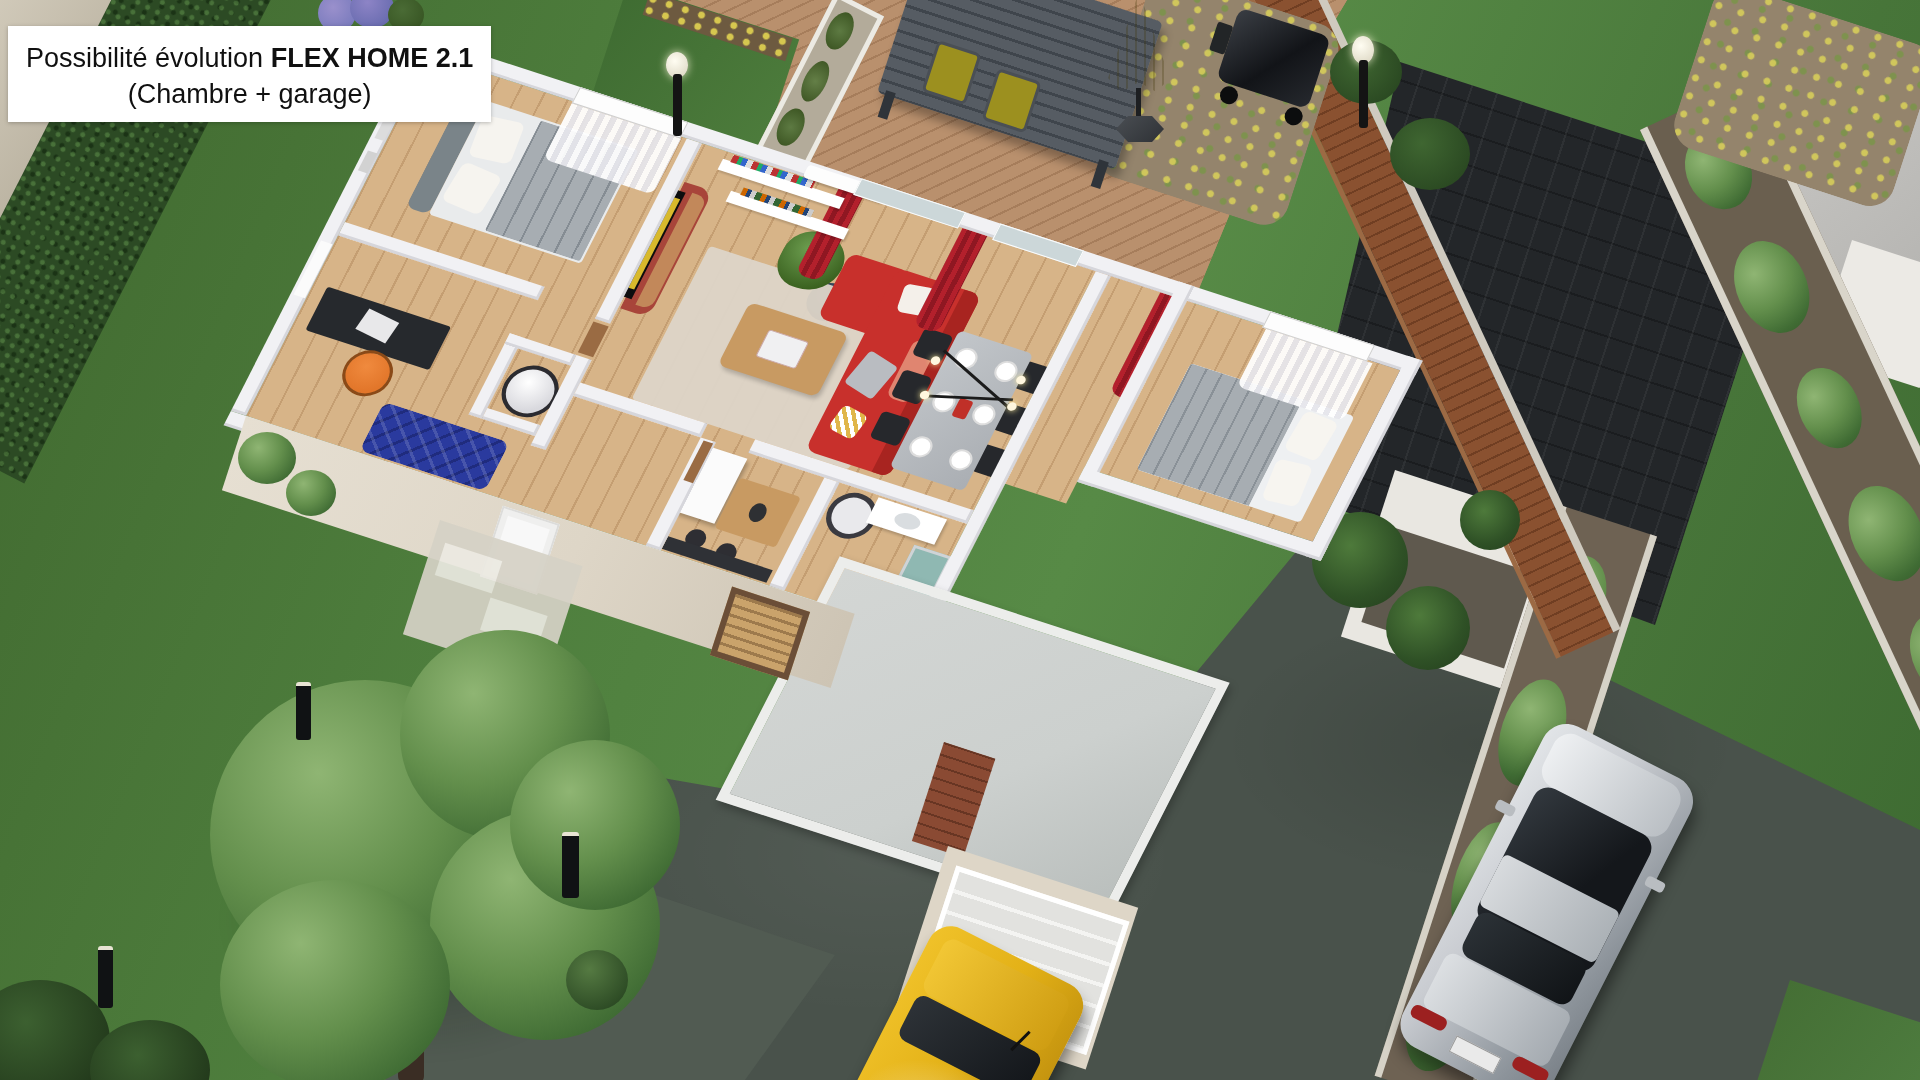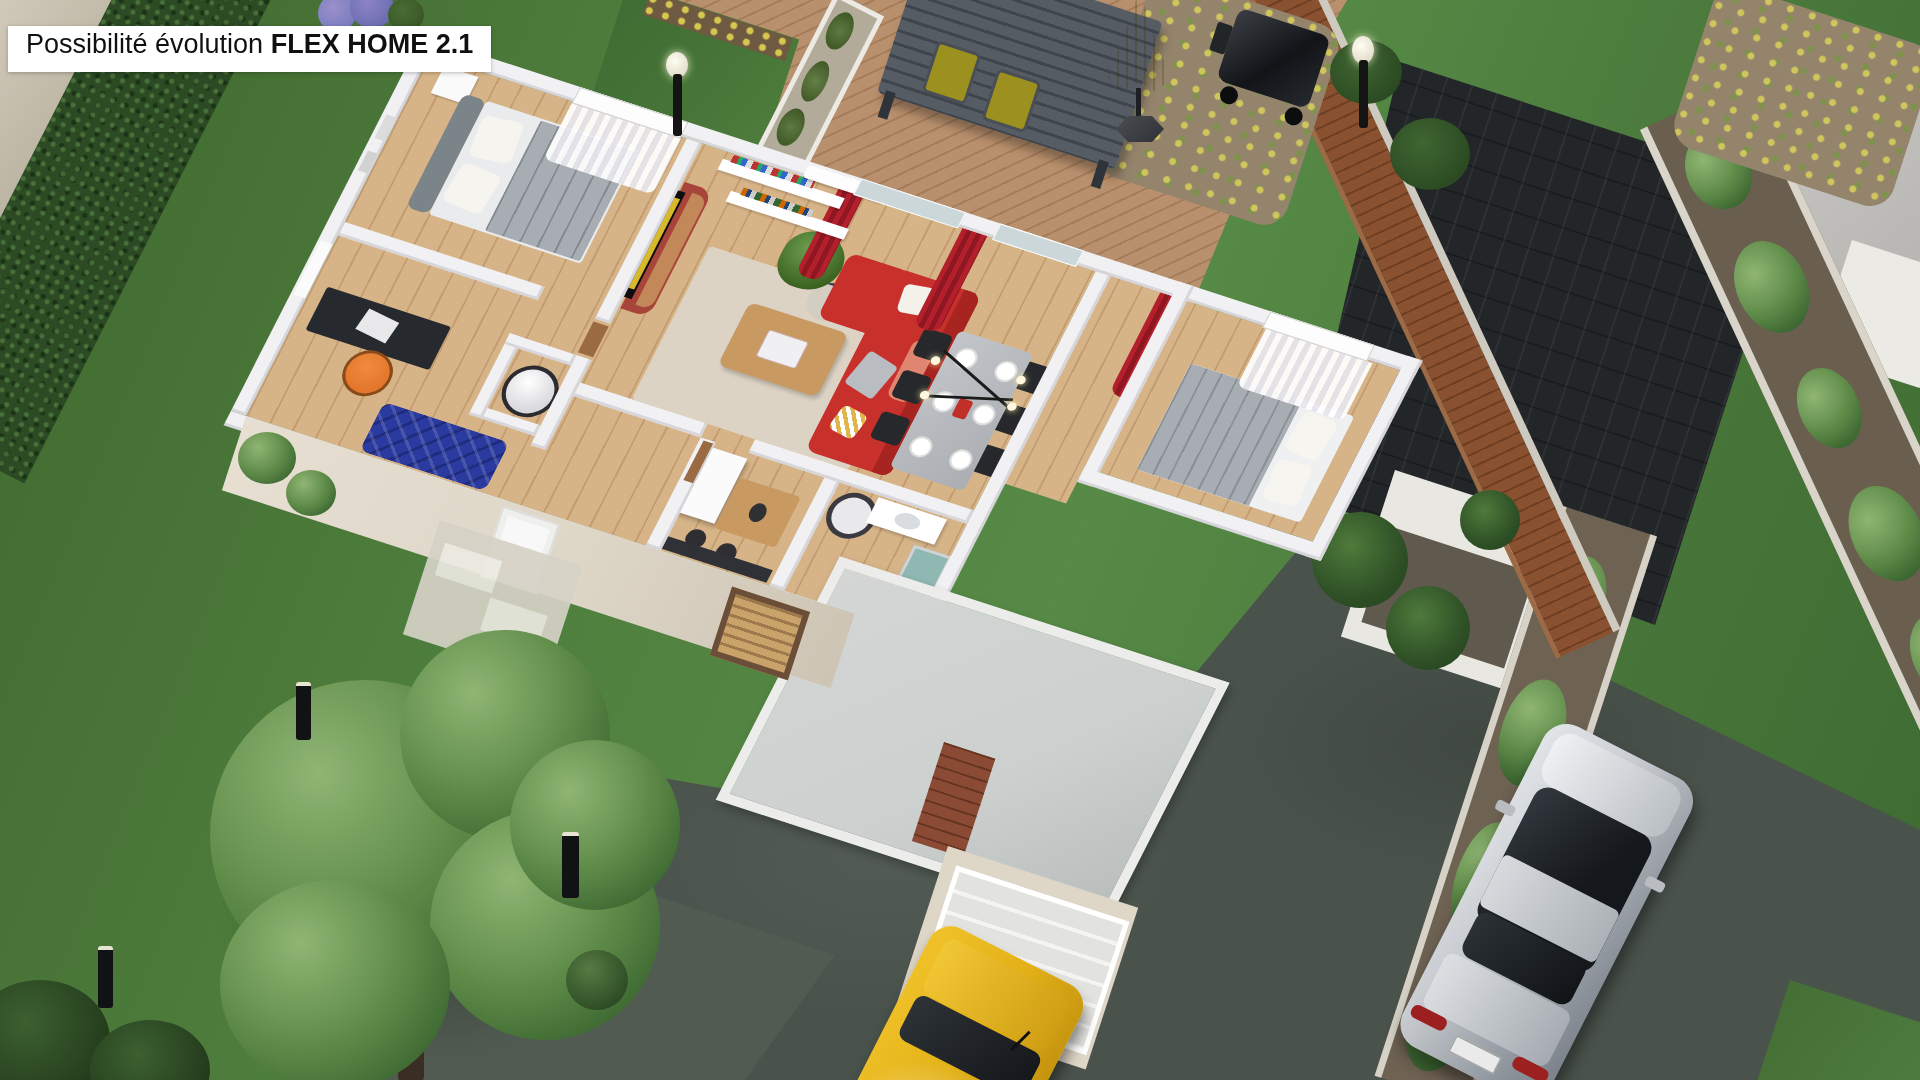--- a/index.html
+++ b/index.html
@@ -25,21 +25,21 @@
                        radial-gradient(circle at 70% 60%,rgba(15,35,12,.6) 0 2px,transparent 3px);
       background-size:11px 11px,13px 13px}
   .gravelbed{background-color:#94846c;border-radius:26px;
       background-image:radial-gradient(circle at 30% 30%,rgba(214,205,90,.9) 0 3px,transparent 4px),
                        radial-gradient(circle at 70% 65%,rgba(120,150,70,.8) 0 3px,transparent 4px);
       background-size:23px 19px,29px 23px}
   .curtain-red{background:repeating-linear-gradient(90deg,#b3202c 0 5px,#8f1722 5px 10px);border-radius:0 0 10px 10px;z-index:4;position:absolute}
   .curtain-white{background:repeating-linear-gradient(90deg,#ffffff 0 6px,#e6e6ec 6px 12px);opacity:.93;border-radius:0 0 8px 8px;z-index:4;position:absolute}
   .glass{background:#ccd7d9;border:1px solid #fdfdfd}
   .label{position:absolute;left:8px;top:26px;z-index:99;background:#fff;color:#101010;
-     padding:0 18px 10px 18px;font-size:27px;line-height:36px;box-shadow:0 1px 4px rgba(0,0,0,.25)}
+     padding:14px 18px 10px 18px;font-size:27px;line-height:36px;box-shadow:0 1px 4px rgba(0,0,0,.25)}
   .label .l2{text-align:center}
   .shadow{position:absolute;border-radius:50%;background:radial-gradient(ellipse at center,rgba(8,20,6,.38) 0%,rgba(8,20,6,0) 70%);filter:blur(6px)}
 </style>
 </head>
 <body>
 
 <div class="stage">
 
   <div class="a o0 r18" style="left:-150px;top:-90px;width:310px;height:440px;background:var(--roof-dark);background-image:repeating-linear-gradient(108deg,rgba(255,255,255,.06) 0 2px,transparent 2px 24px)"></div>
   <div class="a o0 r27" style="left:30px;top:-60px;width:112px;height:520px;background:linear-gradient(100deg,#d2cbbb,#b4ac9a)"></div>
@@ -323,15 +323,16 @@
     <div class="a" style="left:15px;top:12px;width:140px;height:62px;border-radius:12px;background:linear-gradient(100deg,#f2c735,#cf9d12)"></div>
     <div class="a" style="left:15px;top:76px;width:140px;height:50px;border-radius:10px;background:linear-gradient(115deg,#2e3338,#121519)"></div>
     <div class="a" style="left:10px;top:128px;width:150px;height:150px;border-radius:18px;background:radial-gradient(ellipse 90px 70px at 55% 45%,rgba(255,255,255,.85),rgba(255,255,255,.15) 70%,transparent)"></div>
     <div class="a" style="left:126px;top:60px;width:3px;height:26px;background:#111;transform:rotate(18deg)"></div>
   </div>
 
   <div class="a o0 r18" style="left:1790px;top:980px;width:220px;height:160px;background:linear-gradient(112deg,#456f35,#528344)"></div>
 
   <div class="label">
     <div class="l1"><span>Possibilité évolution </span><b>FLEX HOME 2.1</b></div>
+    <div class="l2">(Chambre + garage)</div>
   </div>
 
 </div>
 
 </body></html>

